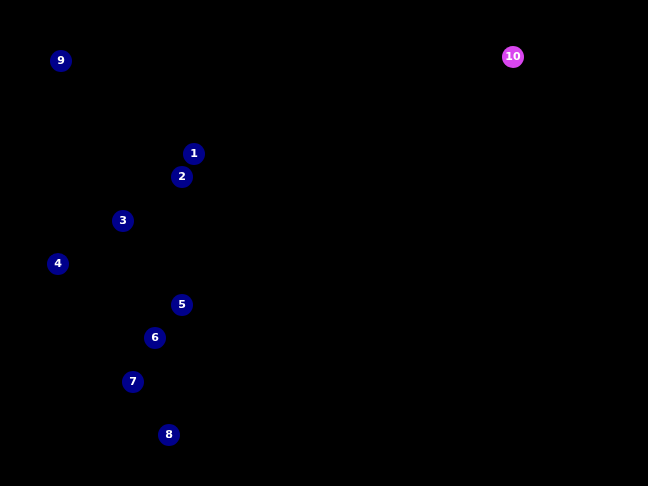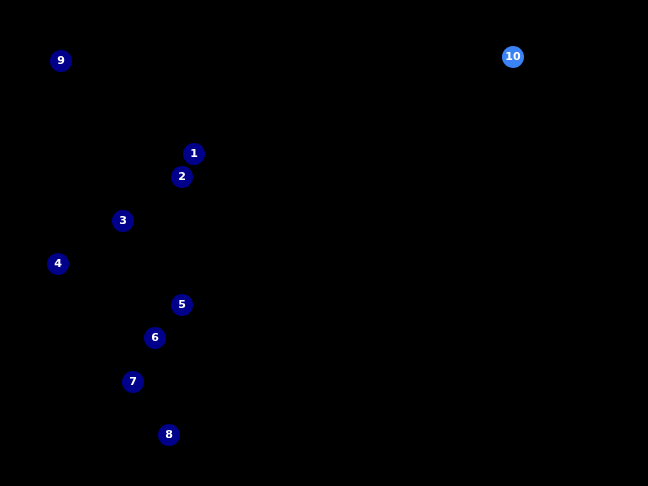--- a/index.html
+++ b/index.html
@@ -40,14 +40,14 @@
 <div id="screen" style="background: rgb(0, 0, 0);">
     <div class="marker" style="left: 194px; top: 154px; background: rgb(0, 0, 139); color: rgb(255, 255, 255);">1</div>
     <div class="marker" style="left: 182px; top: 177px; background: rgb(0, 0, 139); color: rgb(255, 255, 255);">2</div>
     <div class="marker" style="left: 123px; top: 221px; background: rgb(0, 0, 139); color: rgb(255, 255, 255);">3</div>
     <div class="marker" style="left: 58px; top: 264px; background: rgb(0, 0, 139); color: rgb(255, 255, 255);">4</div>
     <div class="marker" style="left: 182px; top: 305px; background: rgb(0, 0, 139); color: rgb(255, 255, 255);">5</div>
     <div class="marker" style="left: 155px; top: 338px; background: rgb(0, 0, 139); color: rgb(255, 255, 255);">6</div>
     <div class="marker" style="left: 133px; top: 382px; background: rgb(0, 0, 139); color: rgb(255, 255, 255);">7</div>
     <div class="marker" style="left: 169px; top: 435px; background: rgb(0, 0, 139); color: rgb(255, 255, 255);">8</div>
     <div class="marker" style="left: 61px; top: 61px; background: rgb(0, 0, 139); color: rgb(255, 255, 255);">9</div>
-    <div class="marker" style="left: 513px; top: 57px; background: #3b82f6; color: rgb(255, 255, 255);">10</div>
+    <div class="marker" style="left: 513px; top: 57px; background: #d946ef; color: rgb(255, 255, 255);">10</div>
   </div>
 
 </body></html>

